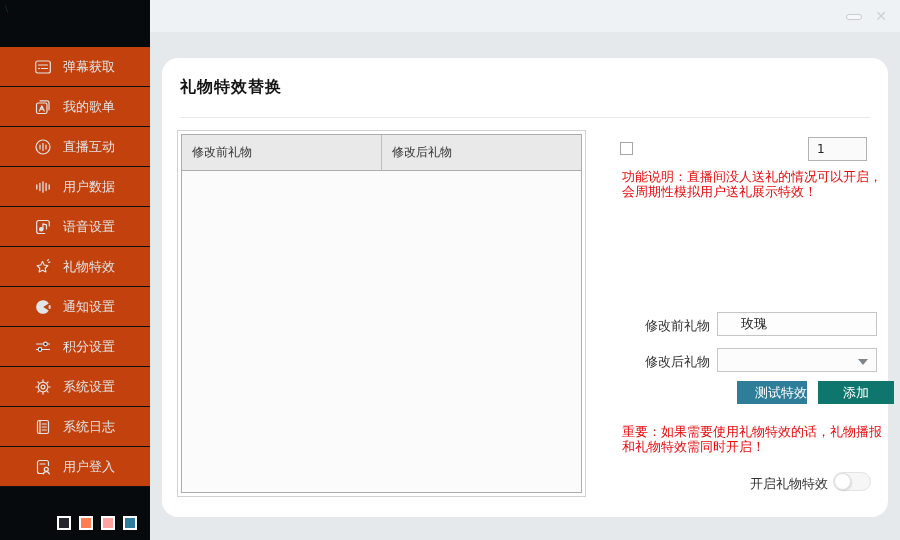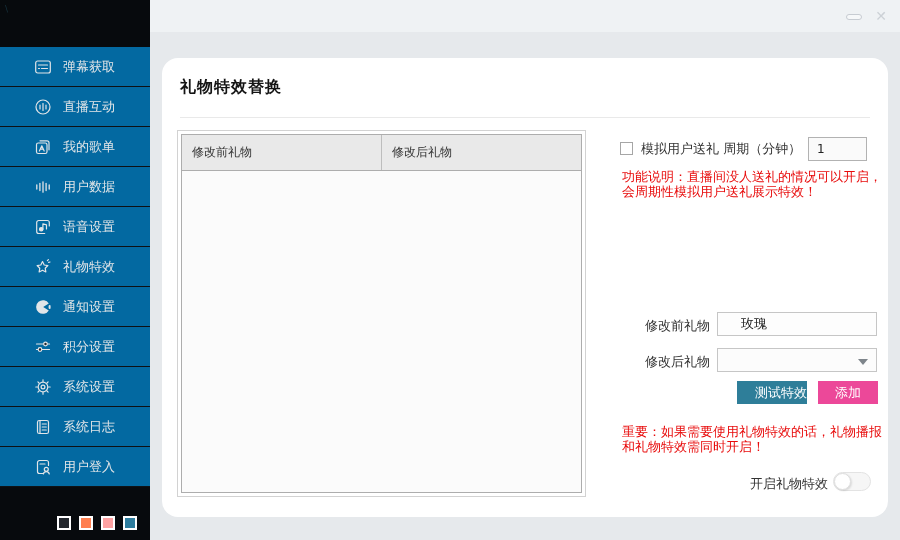--- a/index.html
+++ b/index.html
@@ -7,21 +7,21 @@
   .app { position:relative; width:900px; height:540px; overflow:hidden; background:#e6e9ec; }
 
   
   .titlebar { position:absolute; left:150px; top:0; width:750px; height:32px; background:#eff2f4; }
   .min-btn { position:absolute; right:38px; top:14px; width:16px; height:6px; border:1px solid #c7ccd2; border-radius:3px; background:#f6f8f9; cursor:default; }
   .close-btn { position:absolute; right:10px; top:7px; width:18px; height:18px; color:#ccd1d6; font-size:14px; font-weight:bold; text-align:center; line-height:18px; }
 
   
   .sidebar { position:absolute; left:0; top:0; width:150px; height:540px; background:#070a0d; }
   .sidebar-header { height:47px; color:#16323d; font-size:9px; padding:4px 0 0 5px; }
-  .nav-item { height:40px; background:#0369a1; border-bottom:1px solid #0e1114; display:flex; align-items:center; padding-left:34px; cursor:pointer; }
+  .nav-item { height:40px; background:#c2410c; border-bottom:1px solid #0e1114; display:flex; align-items:center; padding-left:34px; cursor:pointer; }
   .nav-icon { width:18px; height:18px; margin-right:11px; flex:0 0 auto; }
   .nav-icon svg { width:18px; height:18px; display:block; }
   .nav-label { color:#e3e6e8; font-size:13px; white-space:nowrap; }
   .sidebar-footer { position:absolute; left:0; bottom:0; width:150px; height:42px; }
   .swatches { position:absolute; right:13px; bottom:10px; display:flex; gap:8px; }
   .swatch { width:14px; height:14px; border:2px solid #ffffff; cursor:pointer; }
 
   
   .card { position:absolute; left:162px; top:58px; width:726px; height:459px; background:#ffffff; border-radius:16px; }
   .page-title { position:absolute; left:18px; top:19px; font-size:16px; font-weight:bold; color:#141414; letter-spacing:1px; }
@@ -44,21 +44,21 @@
 
   .form-label { position:absolute; font-size:13px; color:#333333; }
   .before-label { left:483px; top:259px; }
   .after-label { left:483px; top:295px; }
   .before-input { position:absolute; left:555px; top:254px; width:160px; height:24px; border:1px solid #c6c6c6; background:#fdfdfd; font-size:13px; color:#222; padding-left:23px; font-family:inherit; }
   .after-select { position:absolute; left:555px; top:290px; width:160px; height:24px; border:1px solid #c6c6c6; background:#fcfcfc; cursor:pointer; }
   .select-caret { position:absolute; right:8px; top:10px; width:0; height:0; border-left:5px solid transparent; border-right:5px solid transparent; border-top:6px solid #7e858b; }
 
   .btn { position:absolute; top:323px; height:23px; border:none; color:#ffffff; font-size:13px; text-align:center; line-height:23px; cursor:pointer; font-family:inherit; }
   .test-btn { left:575px; width:70px; background:#2e7e99;text-align:right; }
-  .add-btn { left:656px; width:60px; background:#ec4899; }
+  .add-btn { left:656px; width:76px; background:#0f766e; }
 
   .toggle-label { left:588px; top:417px; }
   .toggle { position:absolute; left:671px; top:414px; width:38px; height:19px; border-radius:10px; background:#f6f6f6; border:1px solid #e3e3e3; cursor:pointer; }
   .toggle-knob { position:absolute; left:0px; top:0px; width:17px; height:17px; border-radius:50%; background:#ffffff; border:1px solid #dedede; box-shadow:1px 1px 2px rgba(0,0,0,0.12); }
 </style>
 </head>
 <body>
 
 <div class="app">
 
@@ -77,38 +77,38 @@
             <rect x="1.7" y="3" width="14.6" height="12" rx="2"></rect>
             <line x1="4.5" y1="7" x2="13.5" y2="7"></line>
             <line x1="7.5" y1="10.5" x2="13.5" y2="10.5"></line>
             <line x1="4.5" y1="10.5" x2="5.5" y2="10.5"></line>
           </svg>
         </span>
         <span class="nav-label">弹幕获取</span>
       </div>
       <div class="nav-item">
         <span class="nav-icon">
+          <svg viewBox="0 0 18 18" fill="none" stroke="#e2e5e8" stroke-width="1.2" stroke-linecap="round" stroke-linejoin="round">
+            <path d="M6 2.8 h7 a2 2 0 0 1 2 2 v7"></path>
+            <rect x="2.5" y="5" width="10.5" height="10.5" rx="1.8"></rect>
+            <path d="M5.4 13 L7.8 7.8 L10.2 13 M6.3 11.2 h3"></path>
+          </svg>
+        </span>
+        <span class="nav-label">我的歌单</span>
+      </div>
+      <div class="nav-item">
+        <span class="nav-icon">
           <svg viewBox="0 0 18 18" fill="none" stroke="#e2e5e8" stroke-width="1.2" stroke-linecap="round">
             <circle cx="9" cy="9" r="7"></circle>
             <line x1="6" y1="7" x2="6" y2="11"></line>
             <line x1="9" y1="5.5" x2="9" y2="12.5"></line>
             <line x1="12" y1="7" x2="12" y2="11"></line>
           </svg>
         </span>
         <span class="nav-label">直播互动</span>
-      </div>
-      <div class="nav-item">
-        <span class="nav-icon">
-          <svg viewBox="0 0 18 18" fill="none" stroke="#e2e5e8" stroke-width="1.2" stroke-linecap="round" stroke-linejoin="round">
-            <path d="M6 2.8 h7 a2 2 0 0 1 2 2 v7"></path>
-            <rect x="2.5" y="5" width="10.5" height="10.5" rx="1.8"></rect>
-            <path d="M5.4 13 L7.8 7.8 L10.2 13 M6.3 11.2 h3"></path>
-          </svg>
-        </span>
-        <span class="nav-label">我的歌单</span>
       </div>
       <div class="nav-item">
         <span class="nav-icon">
           <svg viewBox="0 0 18 18" fill="none" stroke="#e2e5e8" stroke-width="1.3" stroke-linecap="round">
             <line x1="2.8" y1="7" x2="2.8" y2="11"></line>
             <line x1="5.9" y1="5.5" x2="5.9" y2="12.5"></line>
             <line x1="9" y1="3.8" x2="9" y2="14.2"></line>
             <line x1="12.1" y1="5.5" x2="12.1" y2="12.5"></line>
             <line x1="15.2" y1="7" x2="15.2" y2="11"></line>
           </svg>
@@ -215,21 +215,20 @@
       <div class="table-inner">
         <div class="thead">
           <div class="th">修改前礼物</div>
           <div class="th">修改后礼物</div>
         </div>
         <div class="tbody"></div>
       </div>
     </div>
 
     <div class="sim-checkbox"></div>
-    <div class="sim-label">模拟用户送礼 周期（分钟）</div>
     <input class="period-input" value="1" style="">
 
     <div class="red-note note-function">功能说明：直播间没人送礼的情况可以开启，
 会周期性模拟用户送礼展示特效！</div>
 
     <div class="form-label before-label">修改前礼物</div>
     <input class="before-input" value="玫瑰" style="">
 
     <div class="form-label after-label">修改后礼物</div>
     <div class="after-select">

